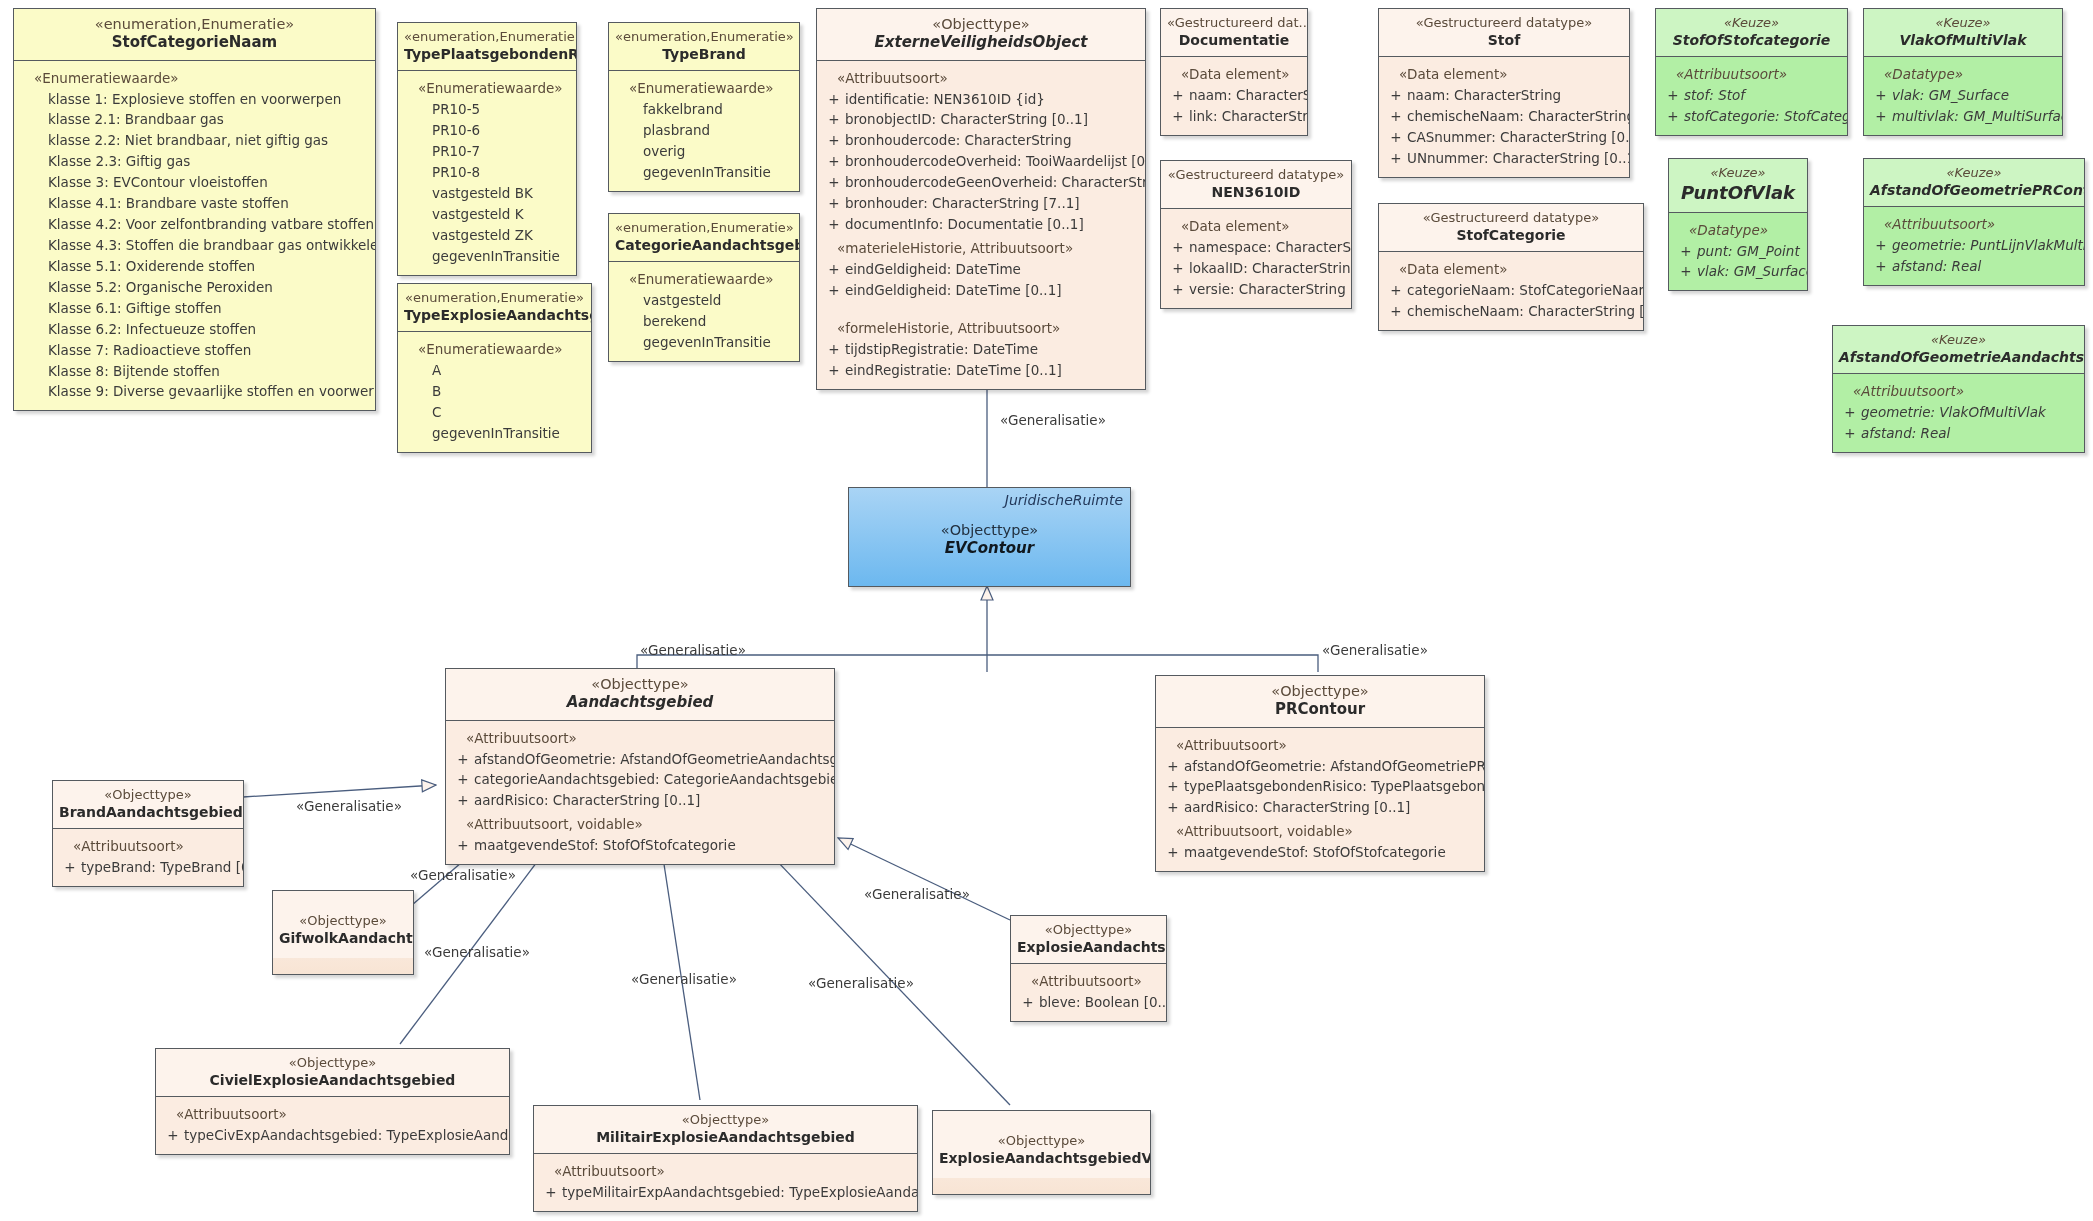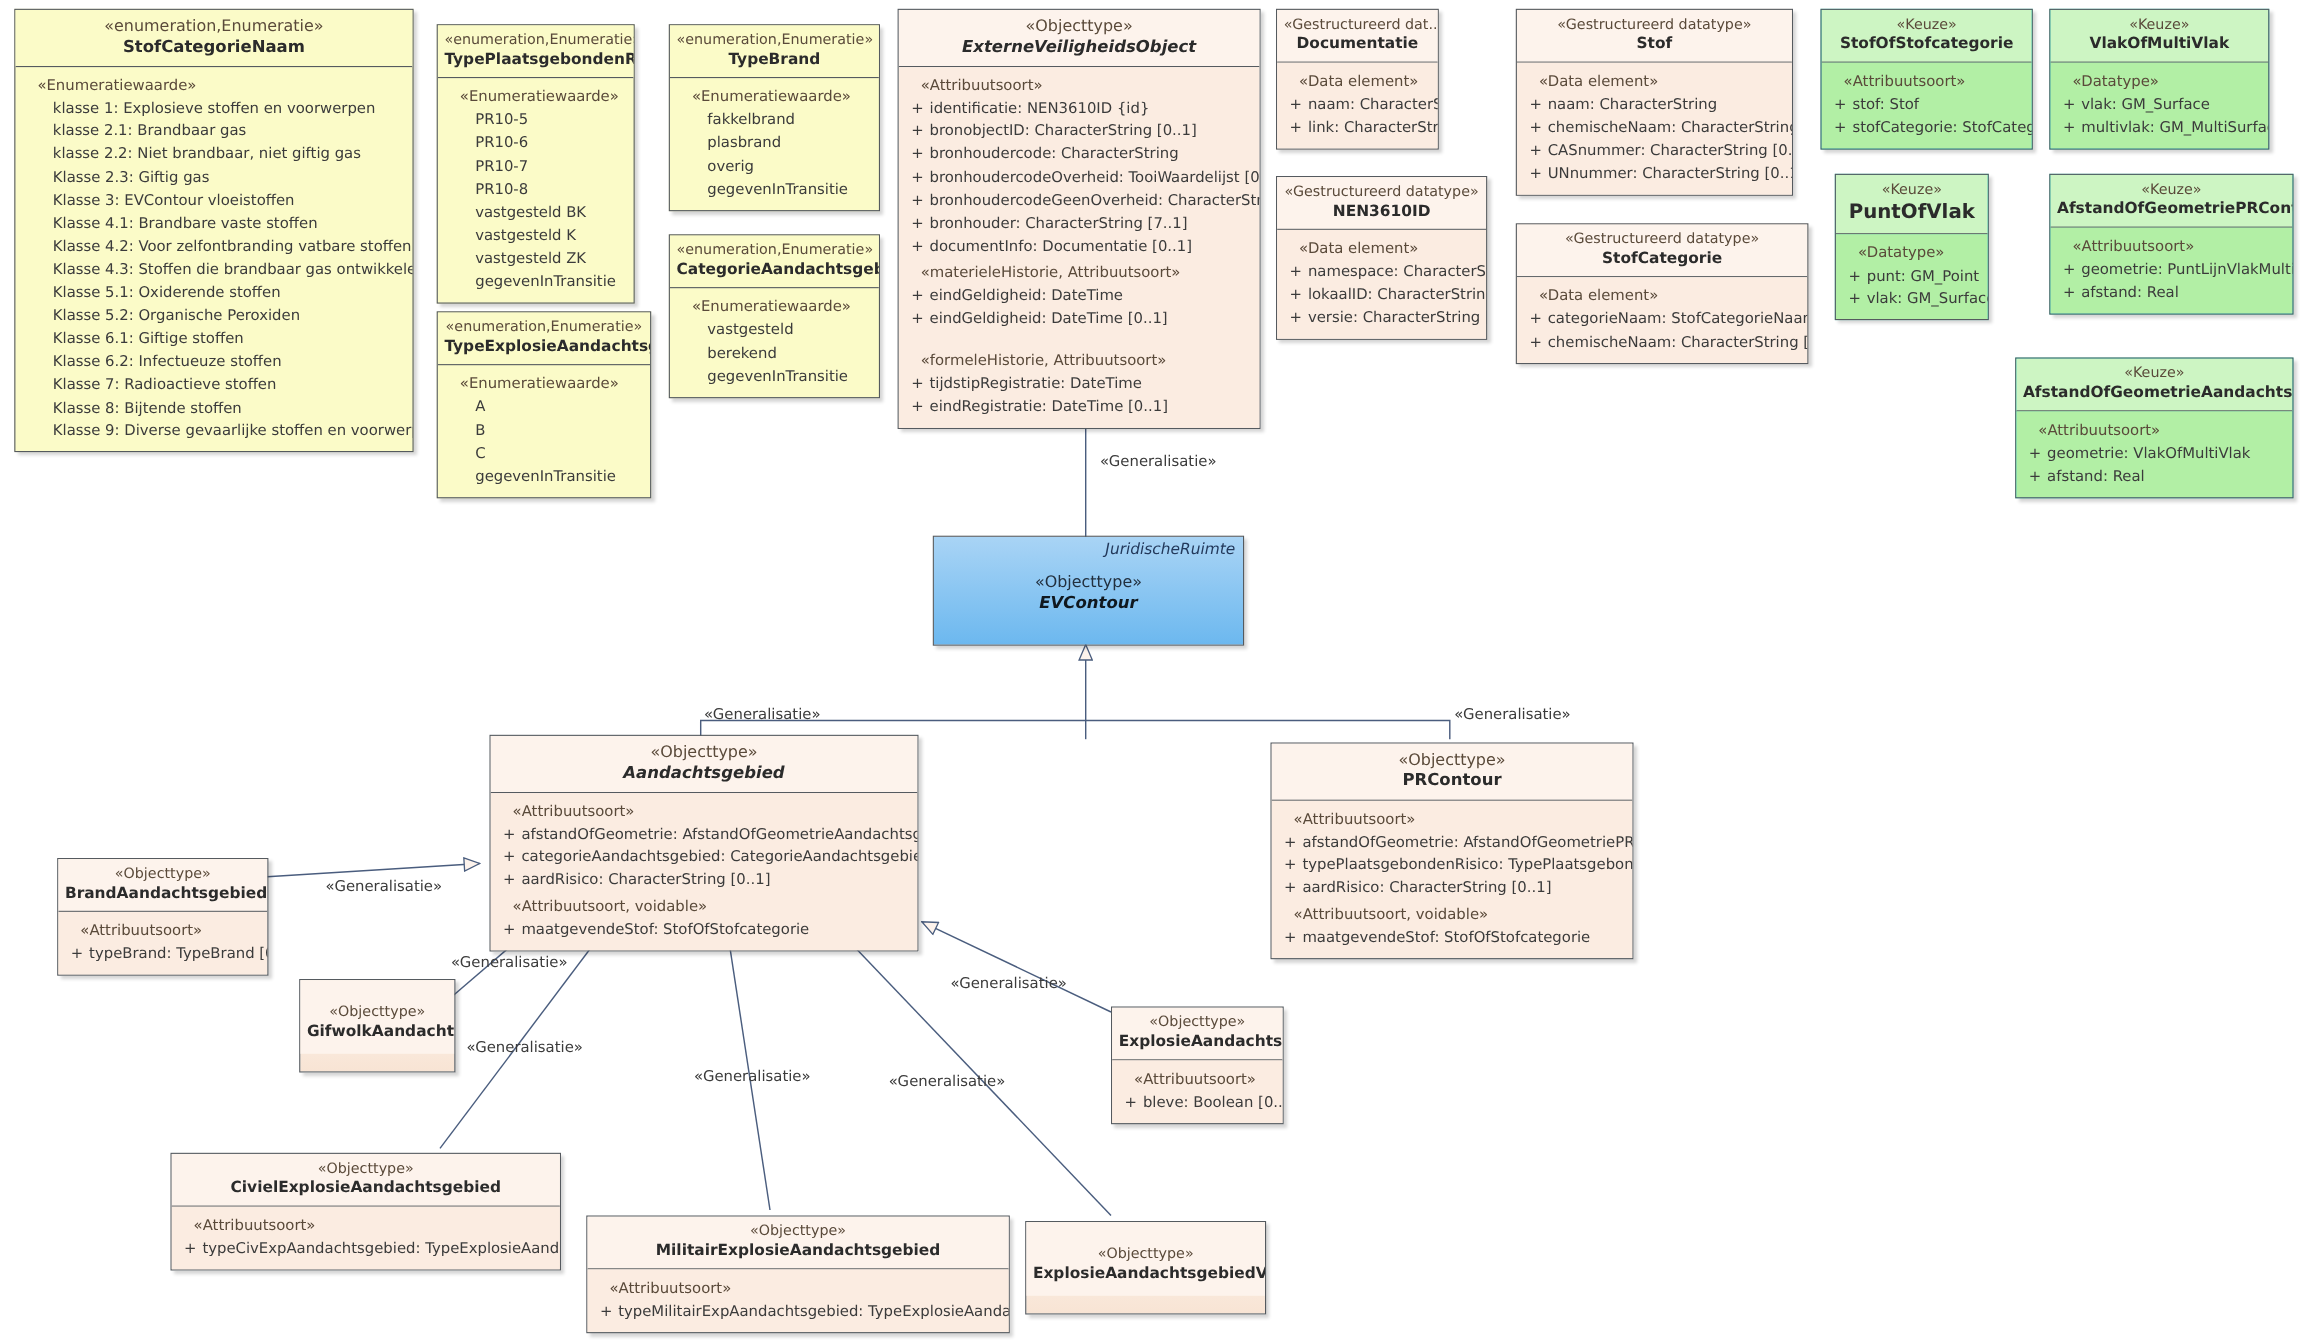--- a/index.html
+++ b/index.html
@@ -85,21 +85,21 @@
 
   
   .pal-enum { background: #fbfbc8; }
   .pal-enum .hdr { background: #fbfbc8; }
   .pal-obj { background: linear-gradient(180deg,#fdf5ef 0%,#f8e4d4 100%); }
   .pal-obj .hdr { background: #fdf3ec; }
   .pal-obj .body { background: #fbece1; }
   .pal-dt { background: #fdf3ec; }
   .pal-dt .hdr { background: #fdf3ec; }
   .pal-dt .body { background: #fbece1; }
-  .pal-keuze { background: #5eead4; }
+  .pal-keuze { background: #000000; font-style: italic; }
   .pal-keuze .hdr { background: #cdf5c3; }
   .pal-keuze .body { background: #b2efa5; }
   .pal-blue { background: linear-gradient(180deg,#a9d4f5 0%,#6cb8ef 100%); }
   .pal-blue .hdr { background: transparent; border-bottom: none; }
 
   .italic-name { font-style: italic; }
   .corner-label {
     position: absolute;
     right: 7px;
     top: 4px;

